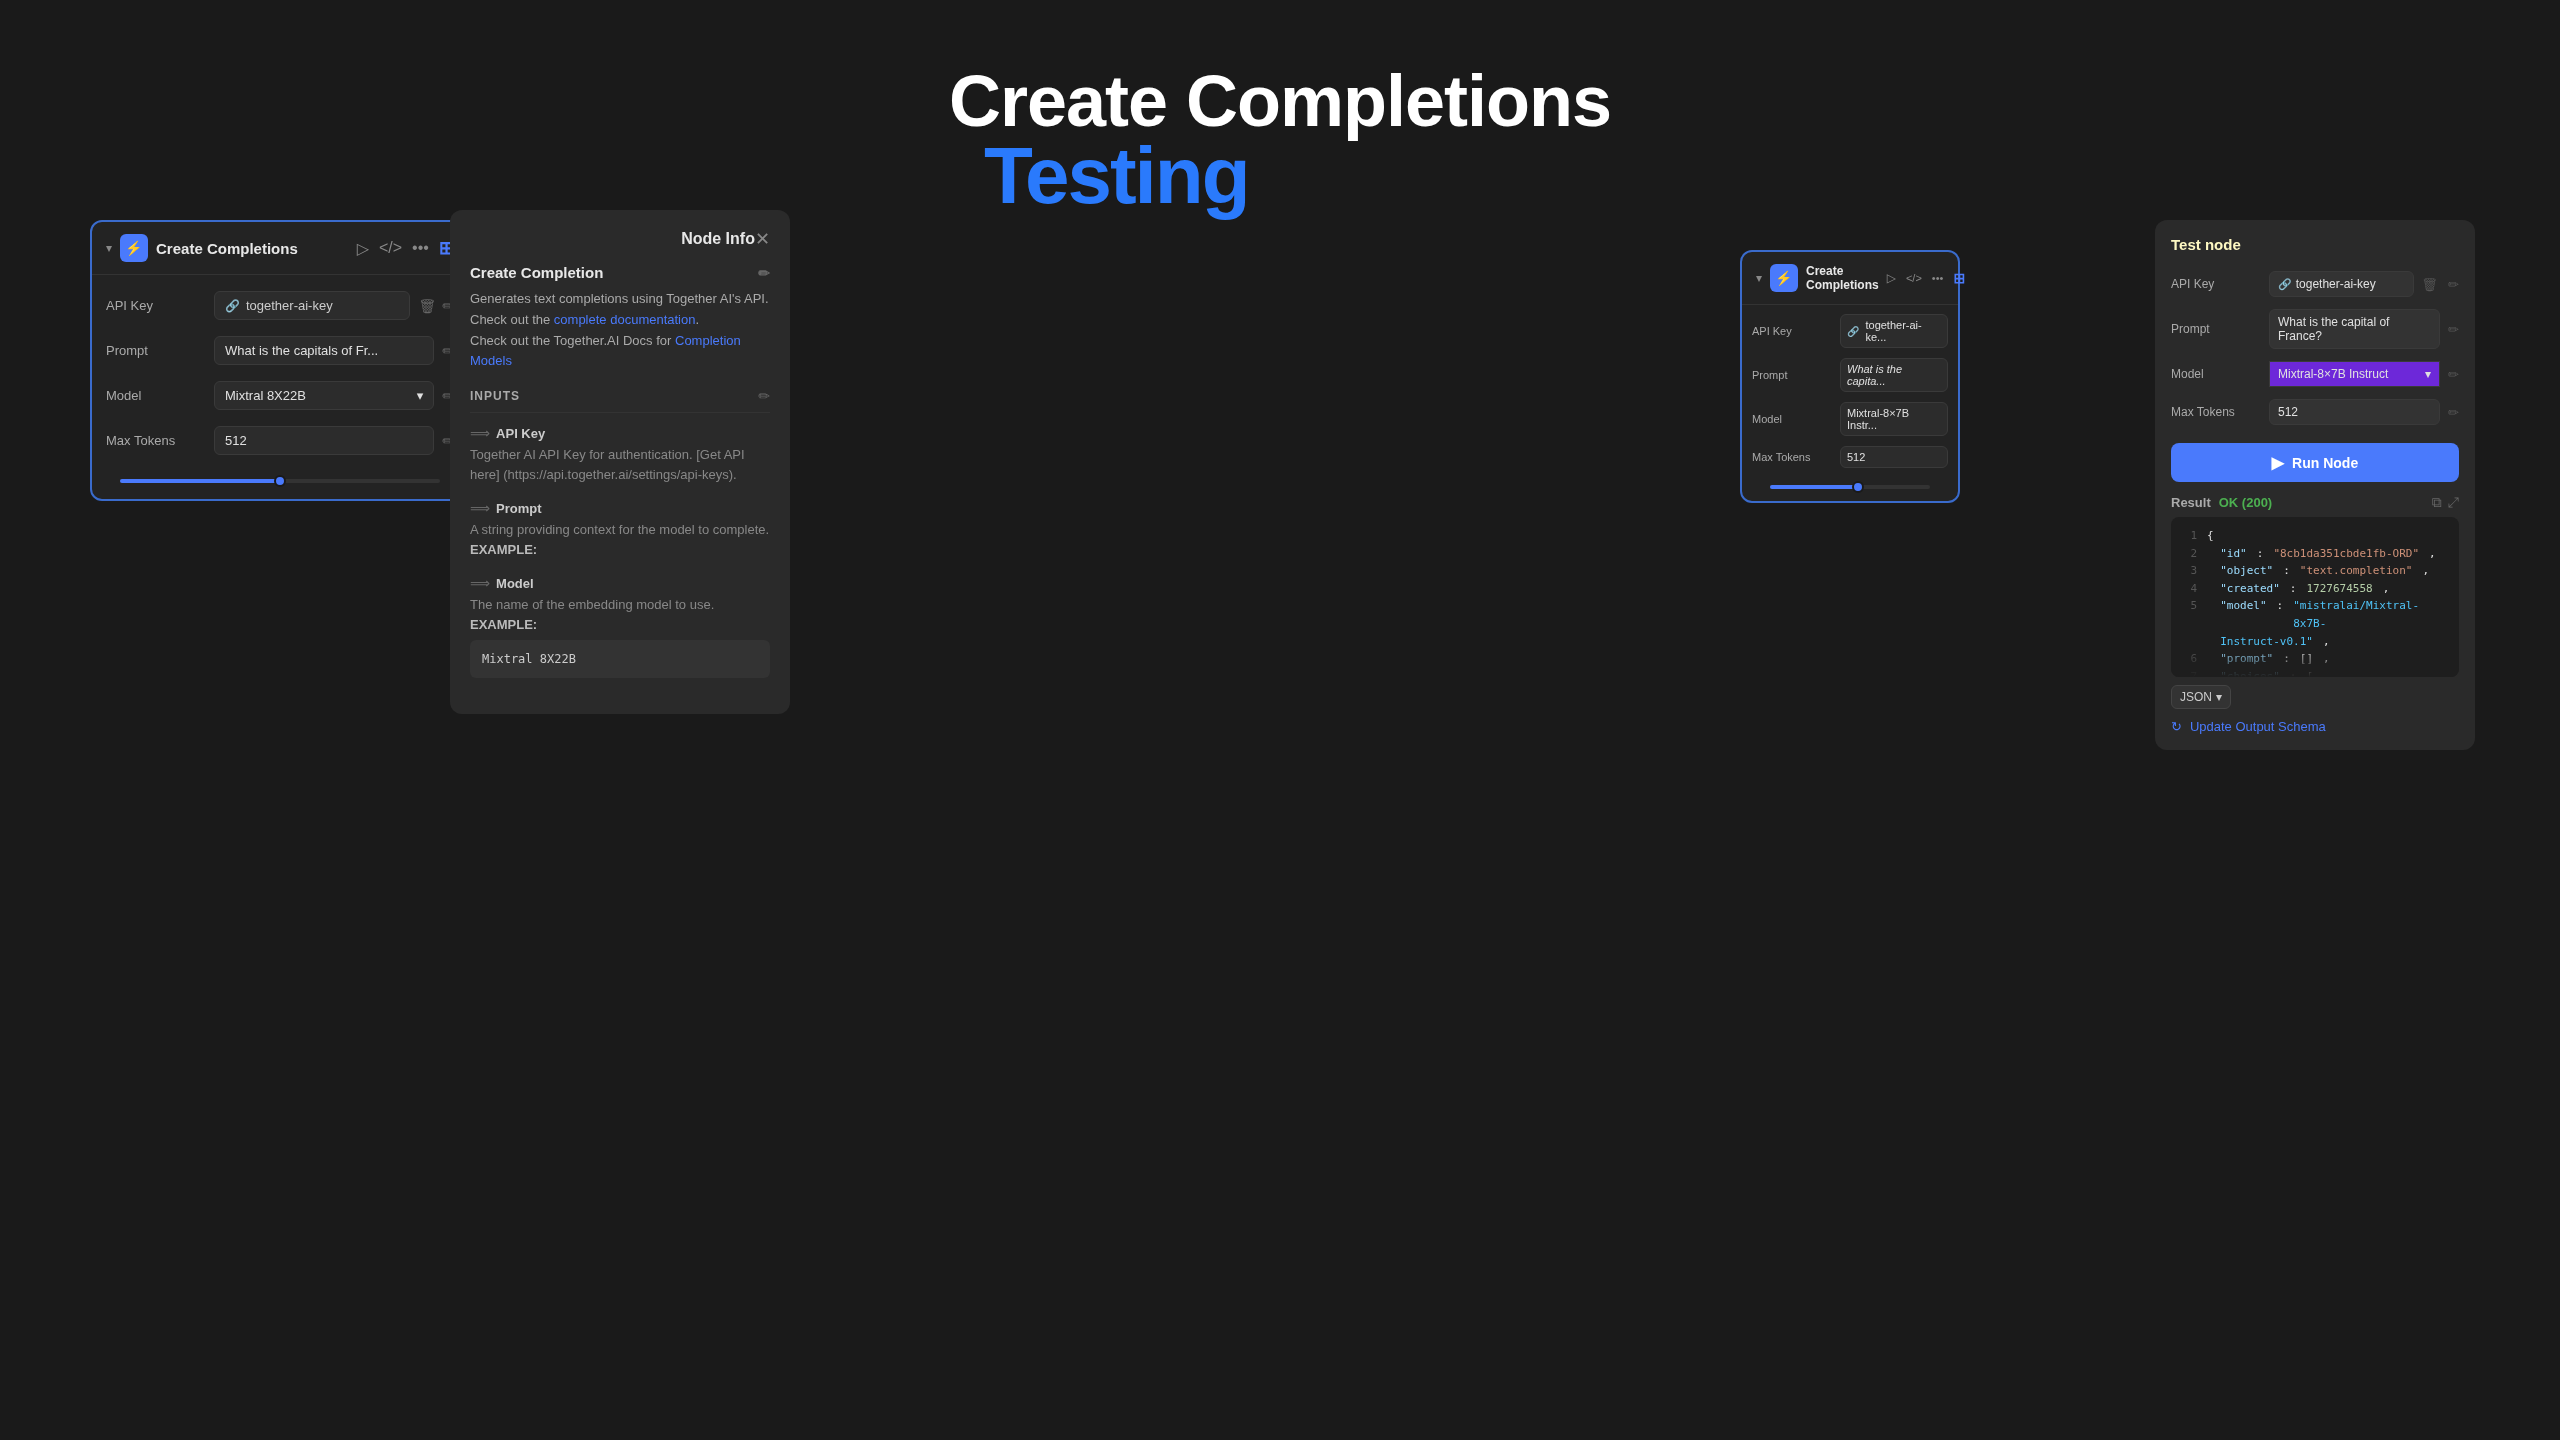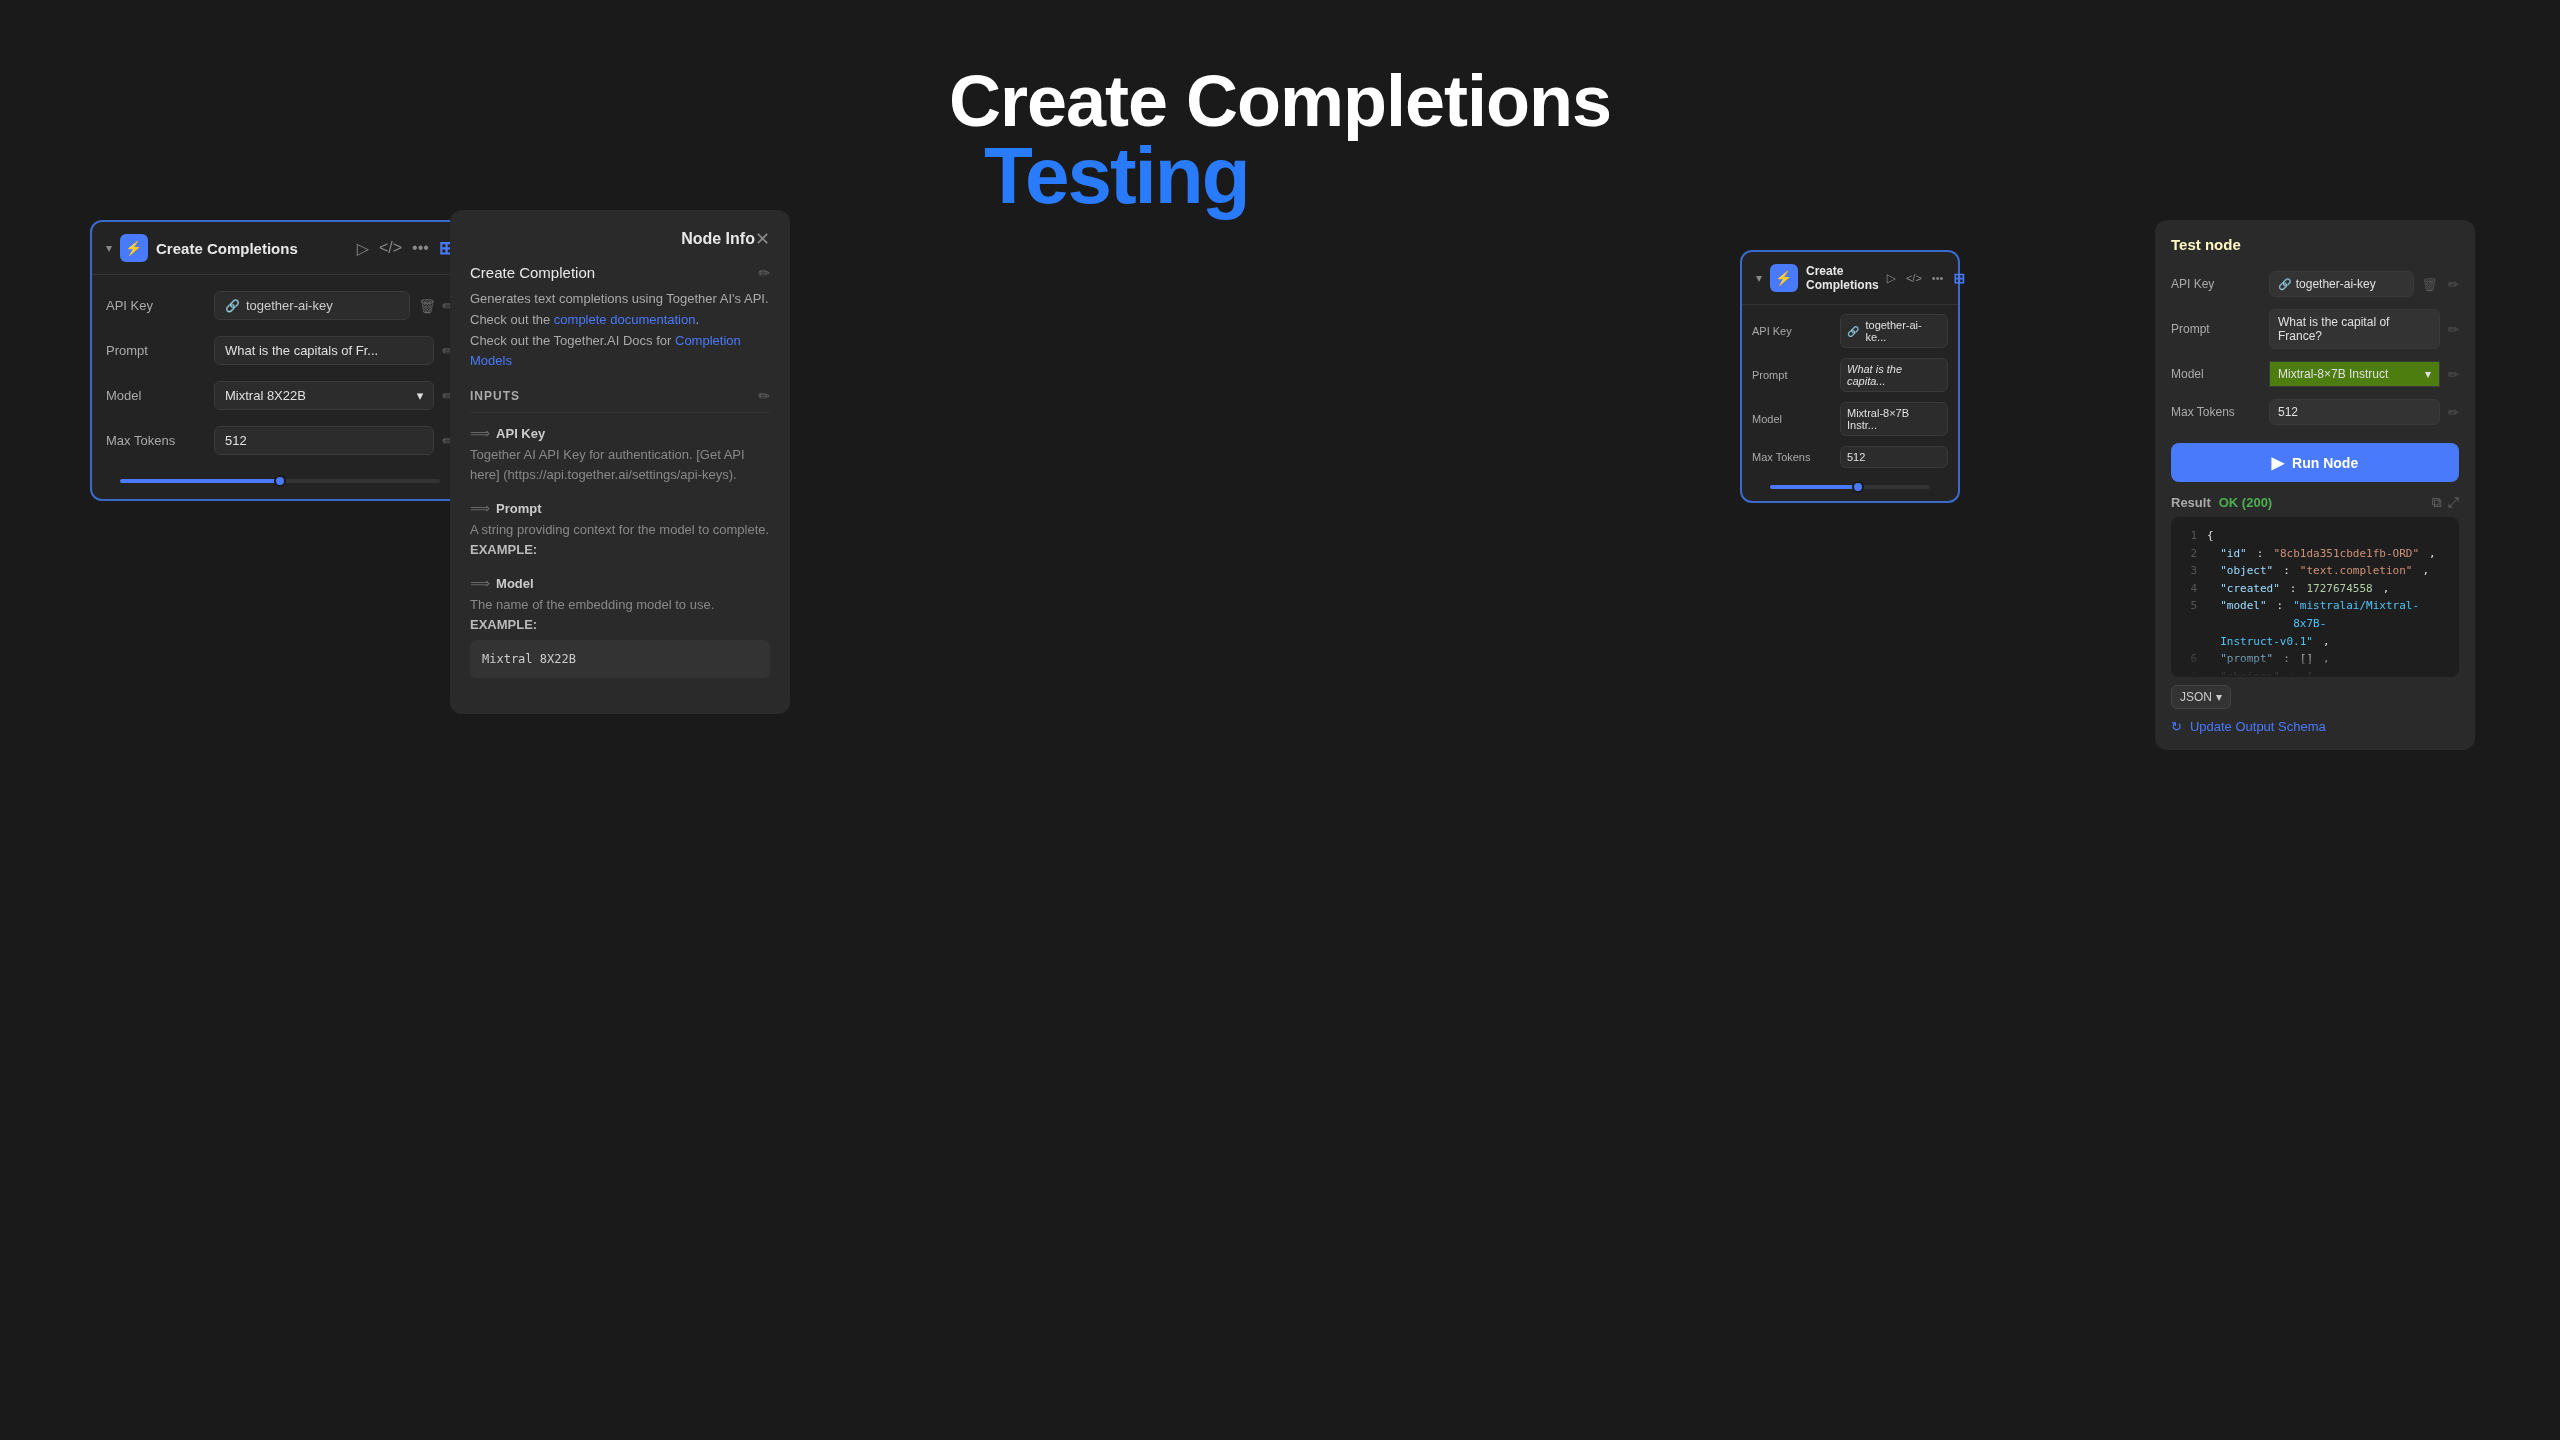--- a/index.html
+++ b/index.html
@@ -213,21 +213,21 @@
 
     .close-btn {
       color: #888;
       cursor: pointer;
       font-size: 18px;
       line-height: 1;
     }
 
     .info-section-title {
       font-size: 15px;
-      font-weight: 400;
+      font-weight: 700;
       color: #e8e8e8;
       margin-bottom: 8px;
       display: flex;
       justify-content: space-between;
       align-items: center;
     }
 
     .info-description {
       font-size: 13px;
       color: #aaa;
@@ -381,21 +381,21 @@
       padding: 5px 8px;
       font-size: 12px;
       color: #e0e0e0;
       display: flex;
       align-items: center;
       gap: 4px;
     }
 
     .test-field-select {
       flex: 1;
-      background: #4d7c0f;
+      background: #6d28d9;
       border: 1px solid #3a3a3a;
       border-radius: 0;
       padding: 5px 8px;
       font-size: 12px;
       color: #e0e0e0;
       display: flex;
       align-items: center;
       justify-content: space-between;
     }
 

